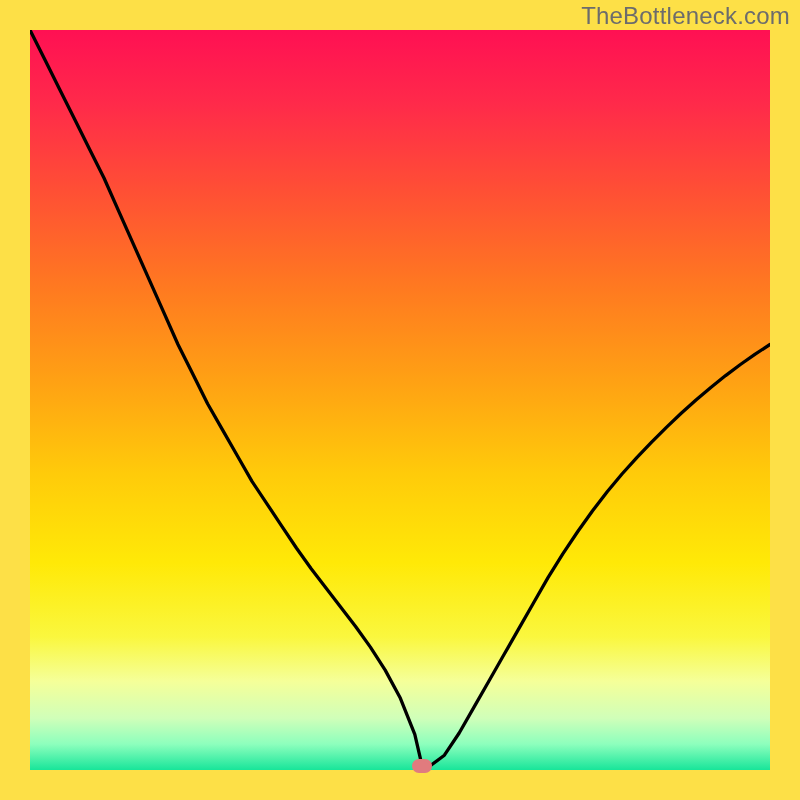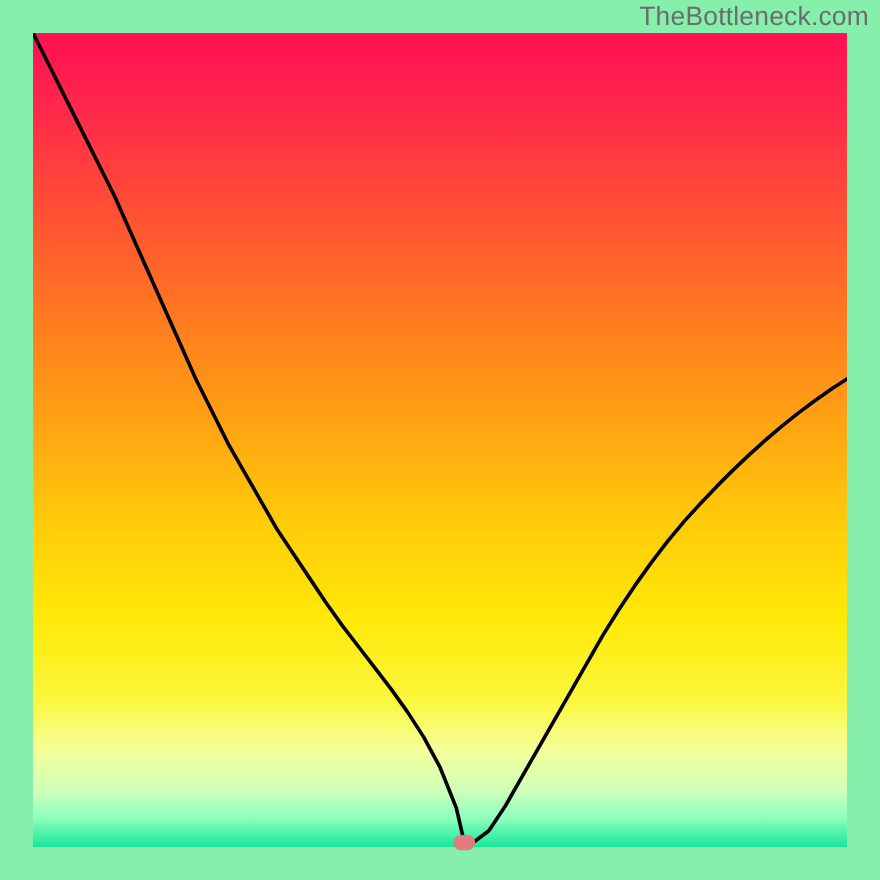--- a/index.html
+++ b/index.html
@@ -7,21 +7,21 @@
     padding: 0;
     width: 800px;
     height: 800px;
     background: #000;
     overflow: hidden;
   }
   .frame {
     position: relative;
     width: 800px;
     height: 800px;
-    background: #86efac;
+    background: #fde047;
   }
   .watermark {
     position: absolute;
     top: 2px;
     right: 10px;
     font-family: Arial, Helvetica, sans-serif;
     font-size: 24px;
     color: #6c6c6c;
     font-weight: 500;
     letter-spacing: 0.2px;

